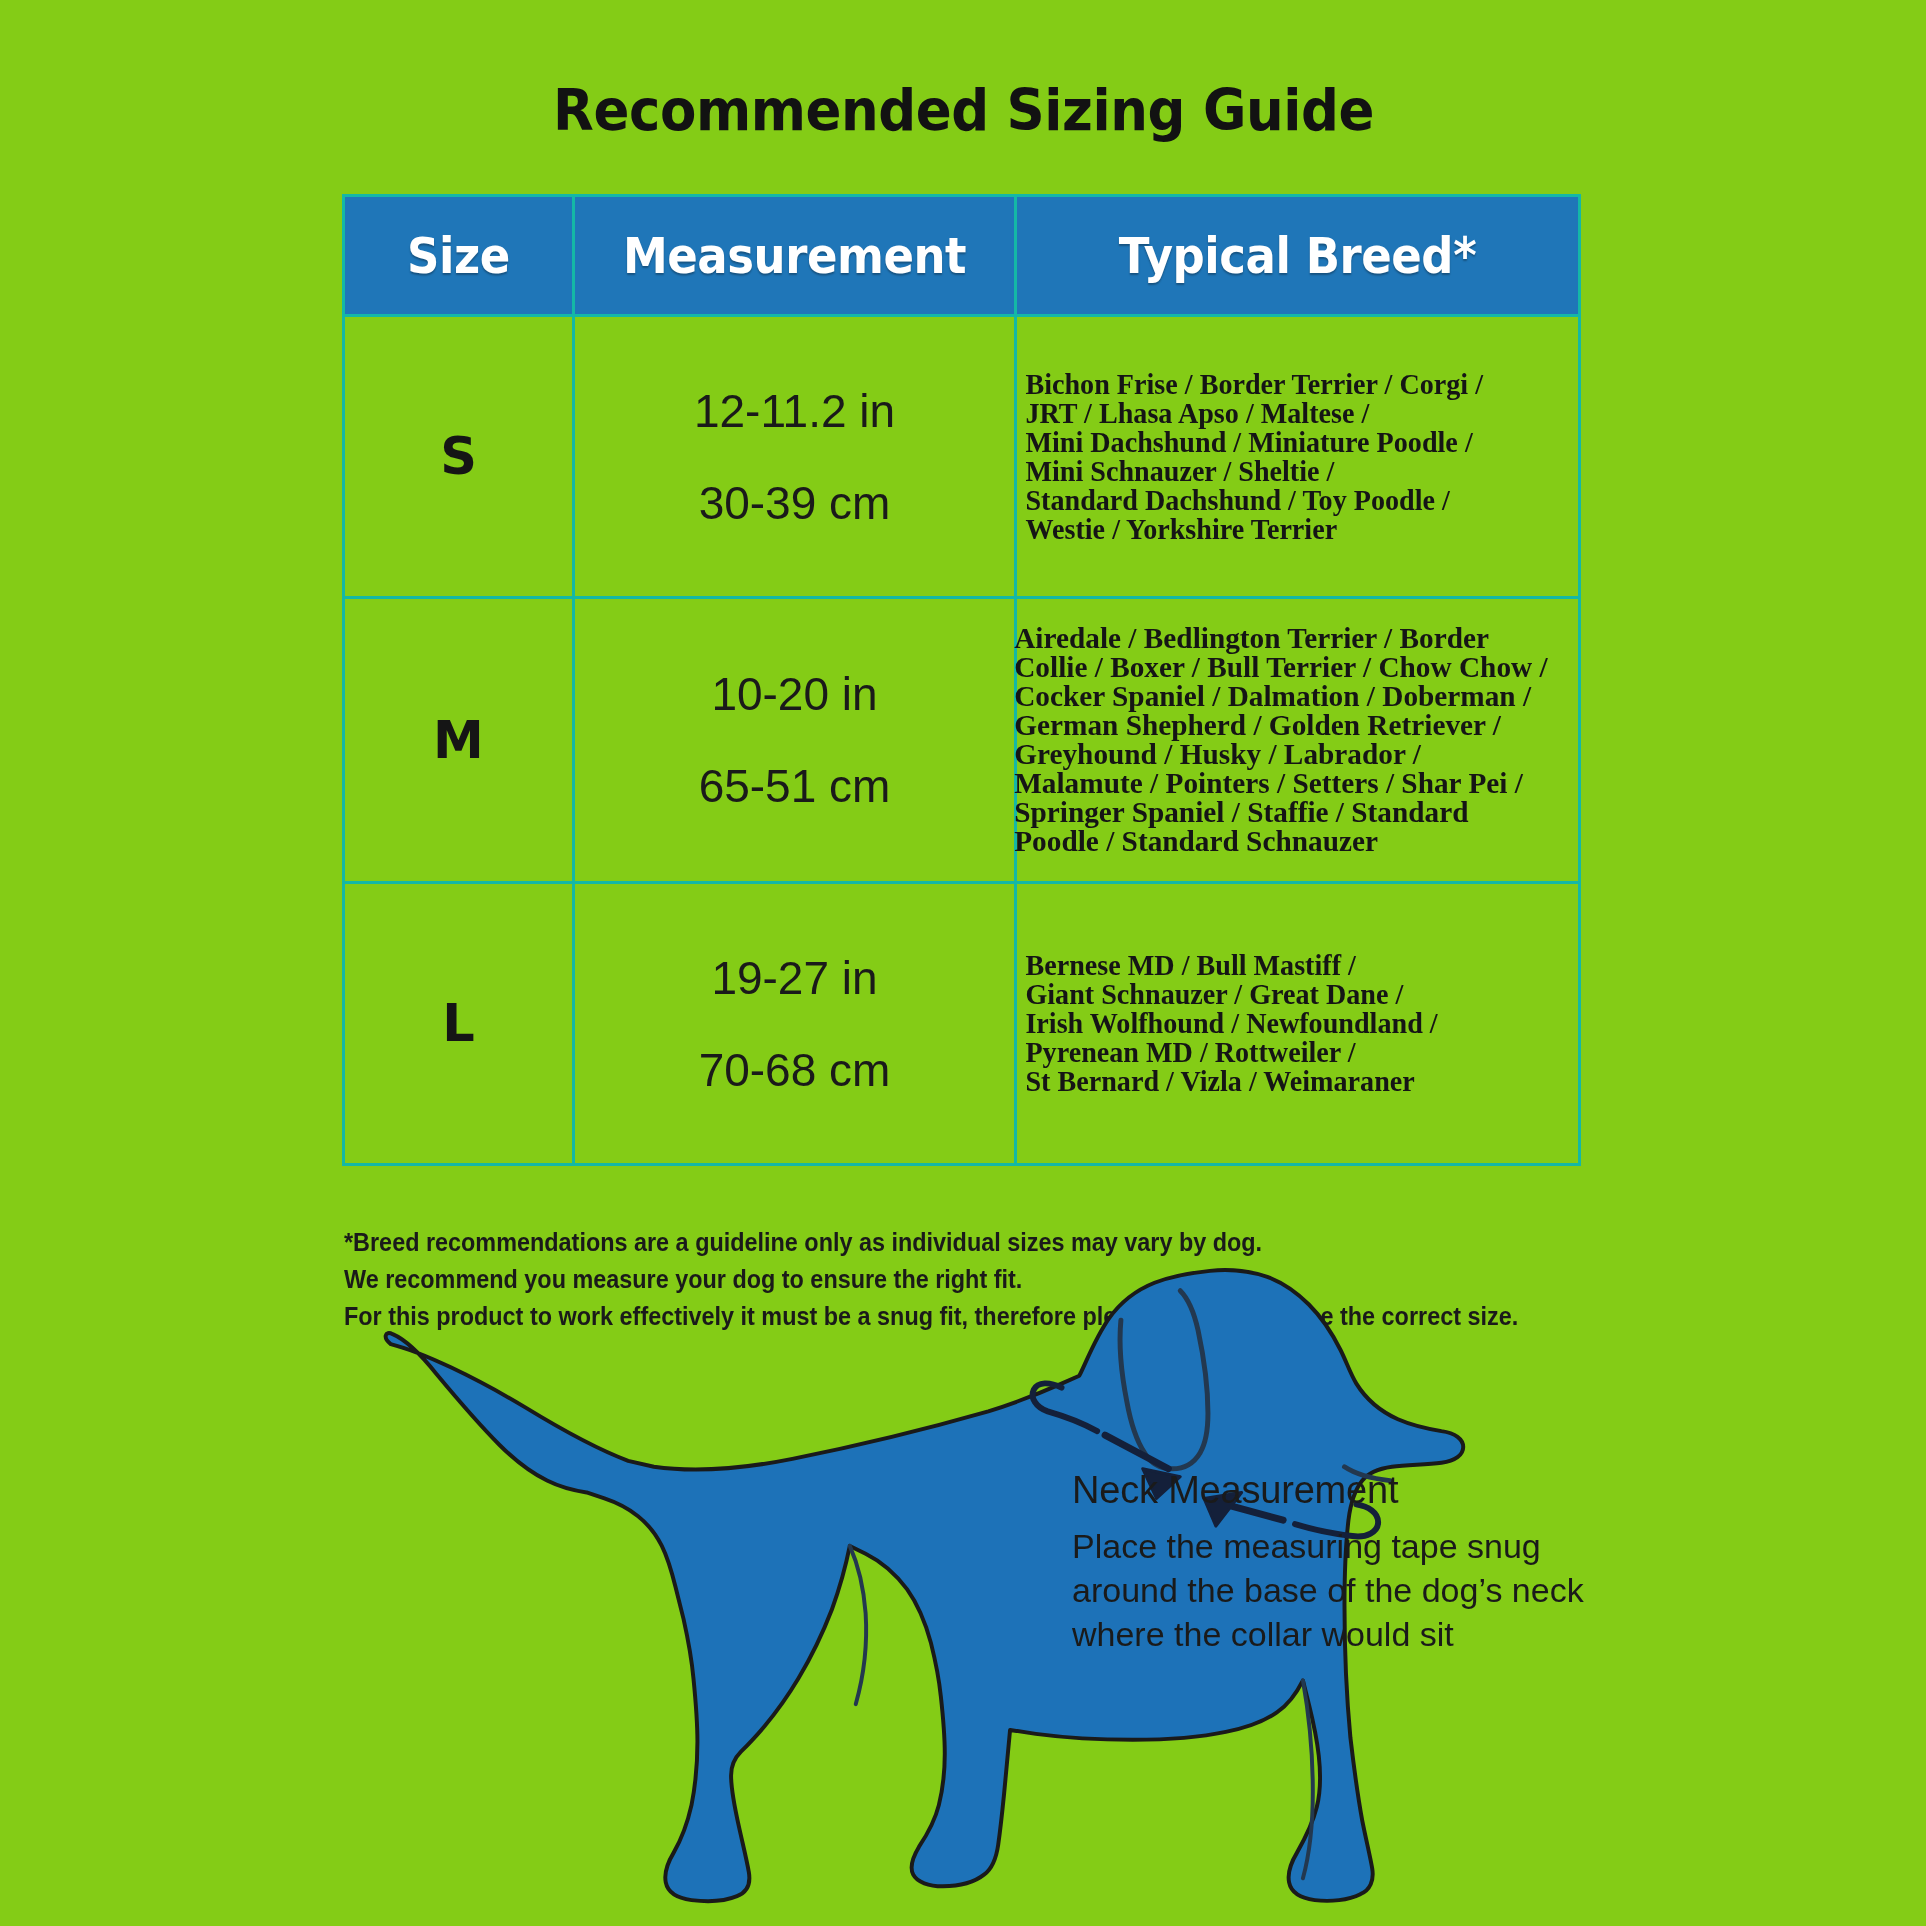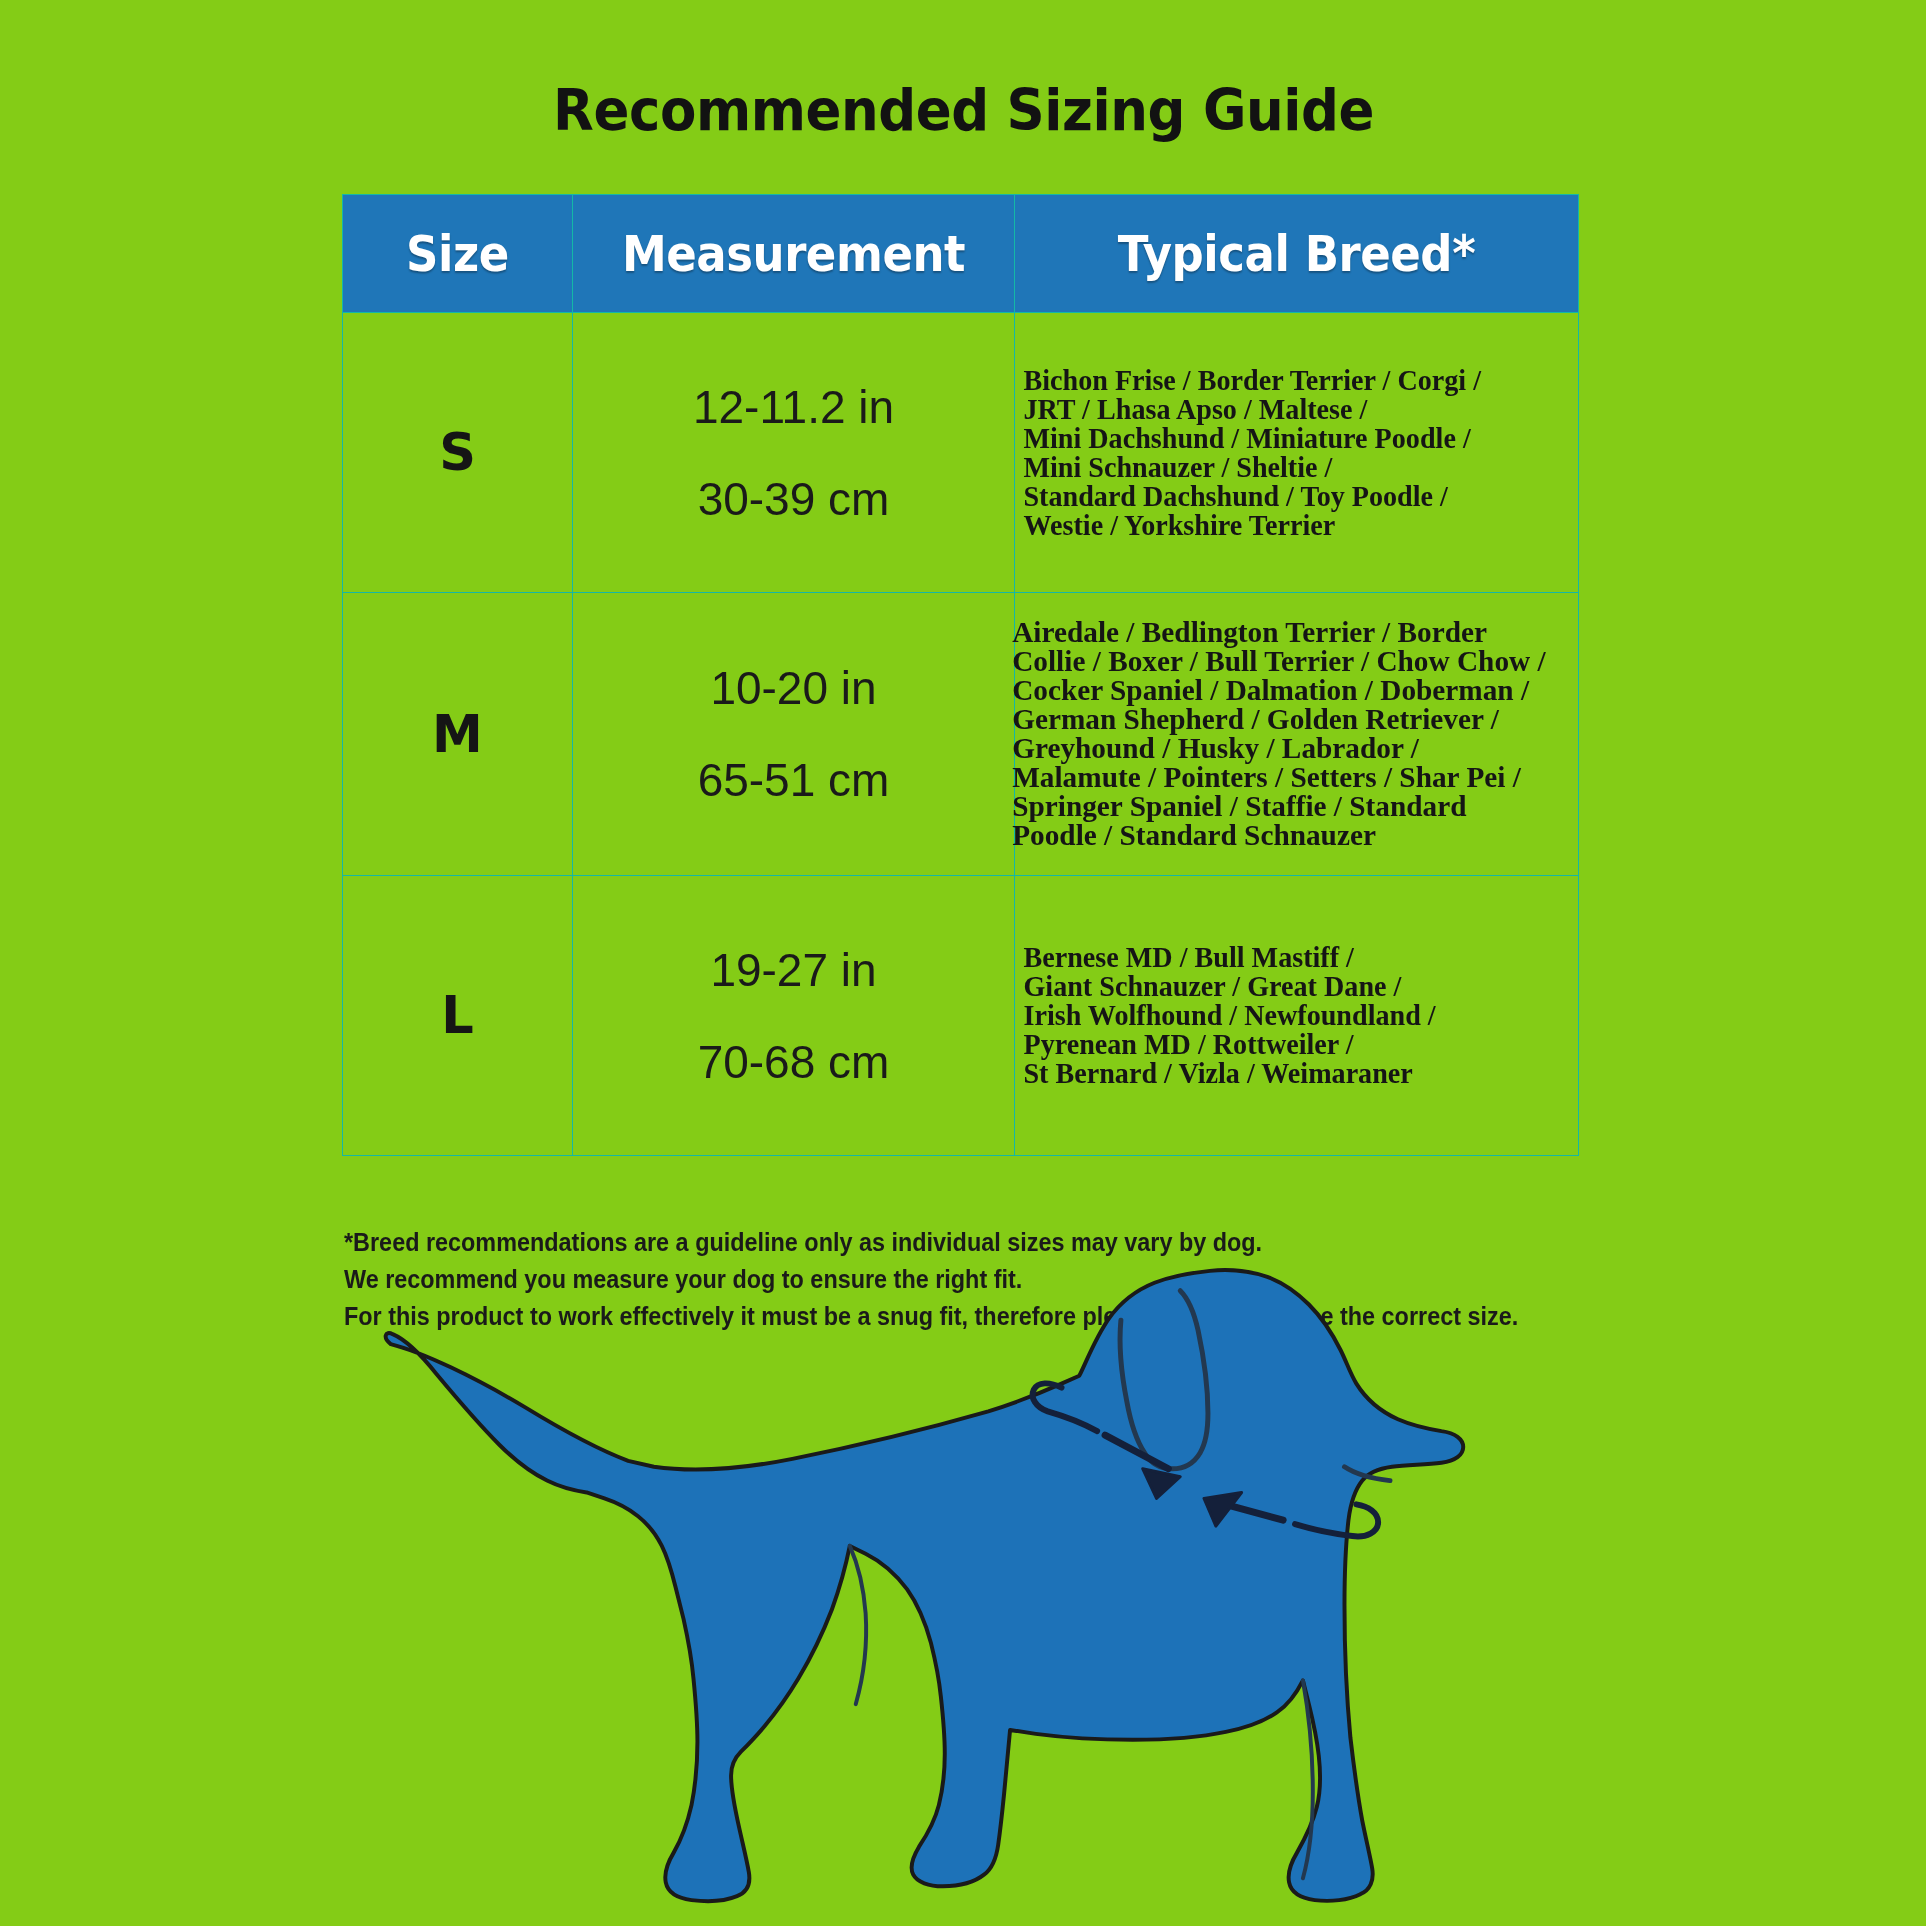--- a/index.html
+++ b/index.html
@@ -45,21 +45,21 @@
     left: 342px;
     top: 194px;
     width: 1236px;
   }
   table.sizing {
     border-collapse: collapse;
     width: 1236px;
     table-layout: fixed;
   }
   table.sizing th, table.sizing td {
-    border: 1px solid #14b8a6;
+    border: 3px solid #14b8a6;
     vertical-align: middle;
     padding: 0;
   }
   col.c-size { width: 230px; }
   col.c-meas { width: 442px; }
   col.c-breed { width: 564px; }
 
   thead th {
     background: #1f76b8;
     height: 117px;
@@ -357,15 +357,21 @@
         <path d="M 1040 250
                  C 1052 252, 1062 258, 1062 268
                  C 1062 278, 1050 284, 1036 282
                  C 1018 280, 998 276, 978 270" fill="none" stroke="#14203a" stroke-width="6" stroke-linecap="round"></path>
         <path d="M 966 266 L 900 248" stroke="#14203a" stroke-width="7" stroke-linecap="round"></path>
         <polygon points="886,244 924,238 898,272" fill="#14203a" stroke="#14203a" stroke-width="3" stroke-linejoin="round"></polygon>
       </g>
     </svg>
   </div>
 
+  <div class="neck-caption">
+    <span class="nc-title">Neck Measurement</span>
+    <span class="nc-line">Place the measuring tape snug</span>
+    <span class="nc-line">around the base of the dog’s neck</span>
+    <span class="nc-line">where the collar would sit</span>
+  </div>
 
 </div>
 
 
 </body></html>

